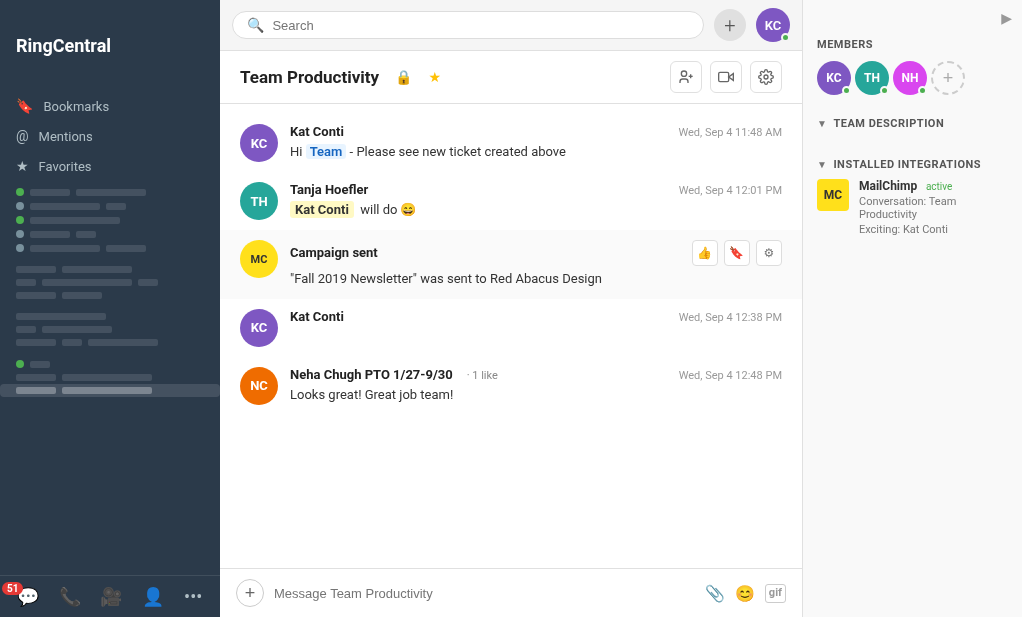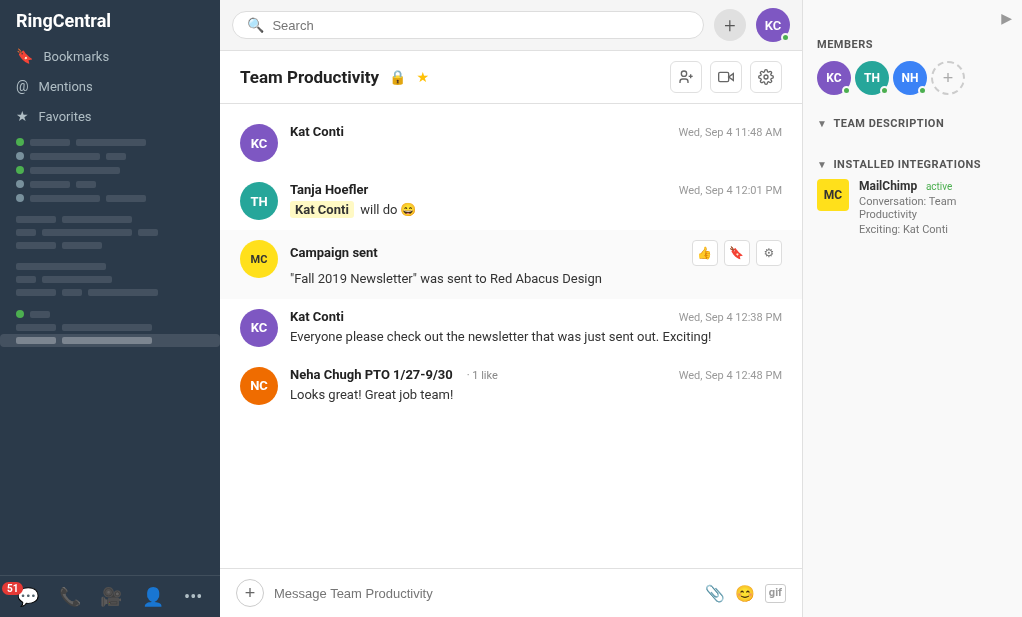--- a/index.html
+++ b/index.html
@@ -9,21 +9,21 @@
     .sidebar {
       width: 220px;
       background: #2b3a4a;
       color: #ccc;
       display: flex;
       flex-direction: column;
       height: 100%;
       overflow: hidden;
     }
     .sidebar-logo {
-      padding: 10px 16px;
+      padding: 35px 16px;
       font-size: 18px;
       font-weight: 700;
       color: #fff;
     }
     .sidebar-nav-item {
       display: flex;
       align-items: center;
       gap: 10px;
       padding: 7px 16px;
       font-size: 13px;
@@ -117,21 +117,21 @@
       width: 9px; height: 9px; border-radius: 50%; background: #4caf50;
       border: 2px solid #f5f5f5;
     }
 
     
     .channel-header {
       display: flex;
       align-items: center;
       padding: 10px 20px;
       border-bottom: 1px solid #e0e0e0;
-      gap: 10px;
+      gap: 16px;
     }
     .channel-title { font-size: 17px; font-weight: 700; color: #222; }
     .channel-icon { color: #999; font-size: 14px; }
     .star-icon { color: #ffc107; font-size: 14px; }
     .channel-actions { margin-left: auto; display: flex; gap: 8px; }
     .action-btn {
       width: 32px; height: 32px;
       border-radius: 6px;
       border: 1px solid #e0e0e0;
       background: #fff;
@@ -245,21 +245,21 @@
     .members-title { font-size: 11px; font-weight: 700; color: #555; letter-spacing: 0.5px; margin-bottom: 10px; }
     .members-avatars { display: flex; gap: 4px; flex-wrap: wrap; }
     .member-avatar {
       width: 34px; height: 34px; border-radius: 50%;
       display: flex; align-items: center; justify-content: center;
       font-size: 12px; font-weight: 700; color: #fff;
       position: relative;
     }
     .member-avatar.purple { background: #7e57c2; }
     .member-avatar.teal { background: #26a69a; }
-    .member-avatar.brown { background: #3b82f6; }
+    .member-avatar.brown { background: #d946ef; }
     .member-dot {
       position: absolute; bottom: 0; right: 0;
       width: 9px; height: 9px; border-radius: 50%; background: #4caf50;
       border: 2px solid #f9f9f9;
     }
     .add-member-btn {
       width: 34px; height: 34px; border-radius: 50%;
       border: 2px dashed #ccc;
       background: transparent;
       display: flex; align-items: center; justify-content: center;
@@ -431,20 +431,23 @@
 
   <div class="messages-area">
 
     <div class="message-item">
       <div class="msg-avatar purple">KC</div>
       <div class="msg-body">
         <div class="msg-header">
           <span class="msg-sender">Kat Conti</span>
           <span class="msg-time">Wed, Sep 4 11:48 AM</span>
         </div>
+        <div class="msg-text">
+          Hi <span class="mention-tag">Team</span> - Please see new ticket created above
+        </div>
       </div>
     </div>
 
     <div class="message-item">
       <div class="msg-avatar teal">TH</div>
       <div class="msg-body">
         <div class="msg-header">
           <span class="msg-sender">Tanja Hoefler</span>
           <span class="msg-time">Wed, Sep 4 12:01 PM</span>
         </div>
@@ -469,21 +472,20 @@
       </div>
     </div>
 
     <div class="message-item">
       <div class="msg-avatar purple">KC</div>
       <div class="msg-body">
         <div class="msg-header">
           <span class="msg-sender">Kat Conti</span>
           <span class="msg-time">Wed, Sep 4 12:38 PM</span>
         </div>
-        <div class="msg-text">Everyone please check out the newsletter that was just sent out. Exciting!</div>
       </div>
     </div>
 
     <div class="message-item">
       <div class="msg-avatar orange">NC</div>
       <div class="msg-body">
         <div class="msg-header">
           <span class="msg-sender">Neha Chugh PTO 1/27-9/30</span>
           <span style="font-size:11px;color:#888;margin-left:4px;">· 1 like</span>
           <span class="msg-time">Wed, Sep 4 12:48 PM</span>

